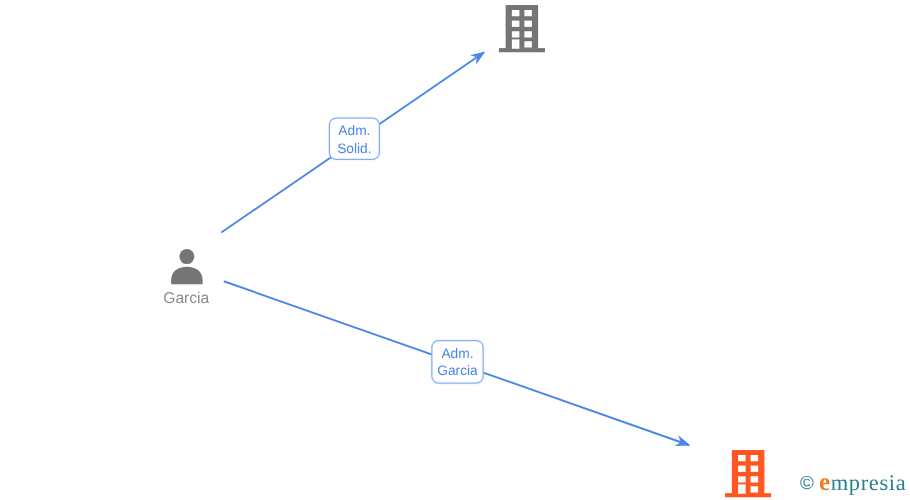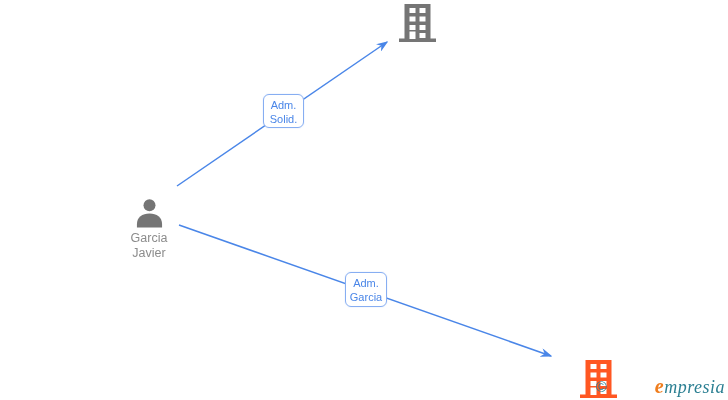--- a/index.html
+++ b/index.html
@@ -59,21 +59,21 @@
     right: 3px; bottom: 2px;
     white-space: nowrap;
     font-family: "Liberation Serif", serif;
   }
   .wm-copy {
     color: #2b7f92;
     font-size: 15px;
     font-family: "Liberation Sans", sans-serif;
     vertical-align: 1px;
   }
-  .wm-brand { font-style: italic; font-size: 18px; letter-spacing: 0.5px; margin-left: 44px; }
+  .wm-brand { font-size: 18px; letter-spacing: 0.5px; }
   .wm-e    { color: #ef7d1d; font-weight: bold; font-size: 20px; }
   .wm-rest { color: #2b7f92; }
 </style>
 </head>
 <body>
 
 <div class="canvas">
 
   <svg class="edges-svg">
     <defs>
@@ -120,21 +120,20 @@
   </div>
 
   <div class="node" style="left:135px; top:198px;">
     <svg class="person-icon-svg" width="29" height="30" viewBox="0 0 30 30" fill="currentColor">
       <circle cx="15" cy="7" r="6.2"></circle>
       <path d="M2,30 v-3.5 c0,-7 5.5,-11 13,-11 s13,4 13,11 V30 Z"></path>
     </svg>
   </div>
   <div class="person-name">
     <span>Garcia</span>
-    <span>Javier</span>
   </div>
 
   <div class="edge-label label-solid">
     <span>Adm.</span>
     <span>Solid.</span>
   </div>
   <div class="edge-label label-unico">
     <span>Adm.</span>
     <span>Garcia</span>
   </div>

